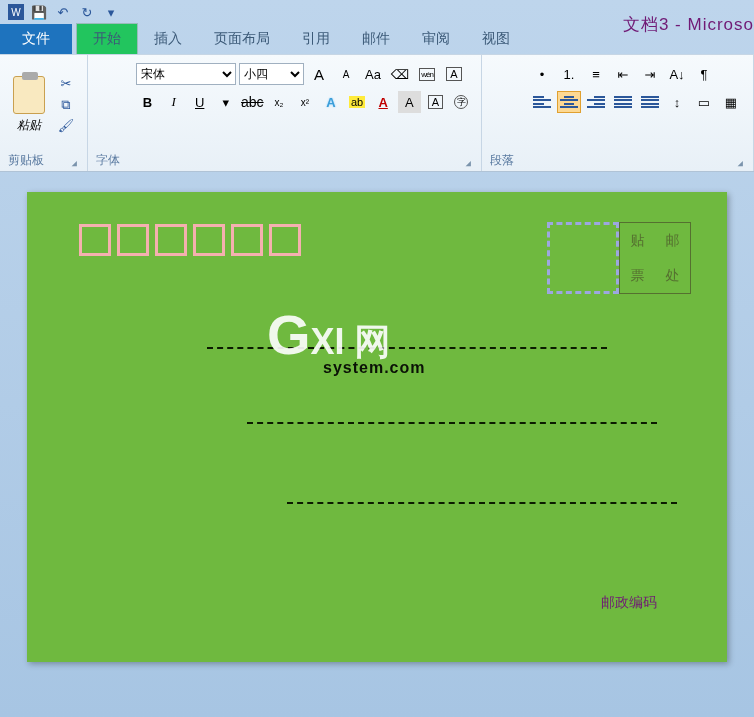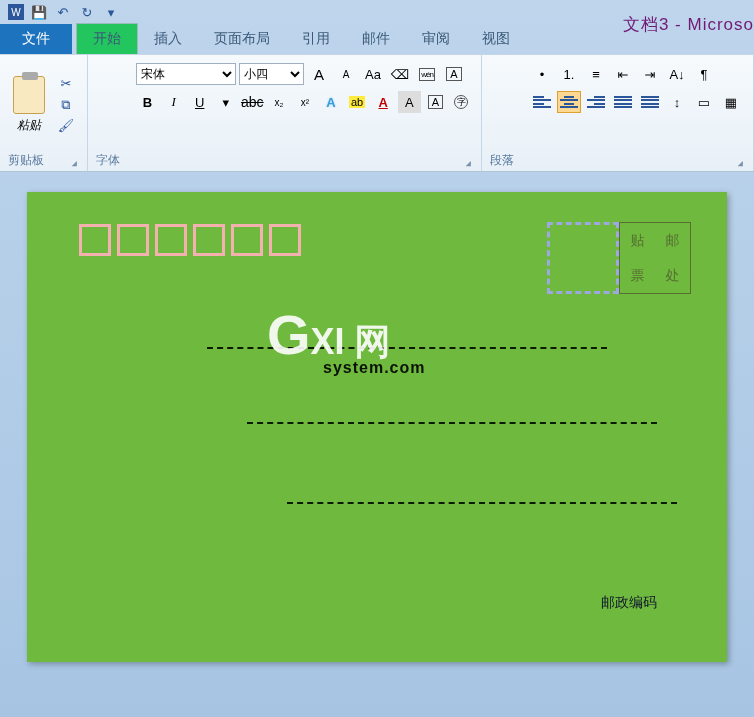--- a/index.html
+++ b/index.html
@@ -58,21 +58,21 @@
 }
 .postboxes { position:absolute; top:32px; left:52px; display:flex; gap:6px; }
 .postbox { width:32px; height:32px; border:3px solid #f5b0b0; }
 .stamp-wrap { position:absolute; top:30px; right:36px; display:flex; }
 .stamp-dash { width:72px; height:72px; border:3px dashed #9da7e0; }
 .stamp-lbl { width:72px; height:72px; border:1px solid #557030; display:grid; grid-template-columns:1fr 1fr; grid-template-rows:1fr 1fr; align-items:center; justify-items:center; font-size:14px; color:#557030; }
 .addrline { position:absolute; border-bottom:2px dashed #0b1b00; height:0; }
 .al1 { top:155px; left:180px; width:400px; }
 .al2 { top:230px; left:220px; width:410px; }
 .al3 { top:310px; left:260px; width:390px; }
-.postlabel { position:absolute; bottom:50px; right:70px; color:#0f172a; font-size:14px; }
+.postlabel { position:absolute; bottom:50px; right:70px; color:#701a75; font-size:14px; }
 .watermark { position:absolute; top:110px; left:240px; font-size:56px; color:#fff; font-weight:bold; font-family:Arial; opacity:0.9; pointer-events:none; }
 .watermark .sm { font-size:36px;text-align:right; }
 .watermark .sub { display:block; font-size:16px; letter-spacing:1px; margin-top:-8px; margin-left:56px; }
 </style>
 </head>
 <body>
 
 <div class="titlebar">
   <div class="qat">
     <div class="ico" style="background:#2b579a;color:#fff;font-size:10px;width:16px;height:16px;">W</div>

